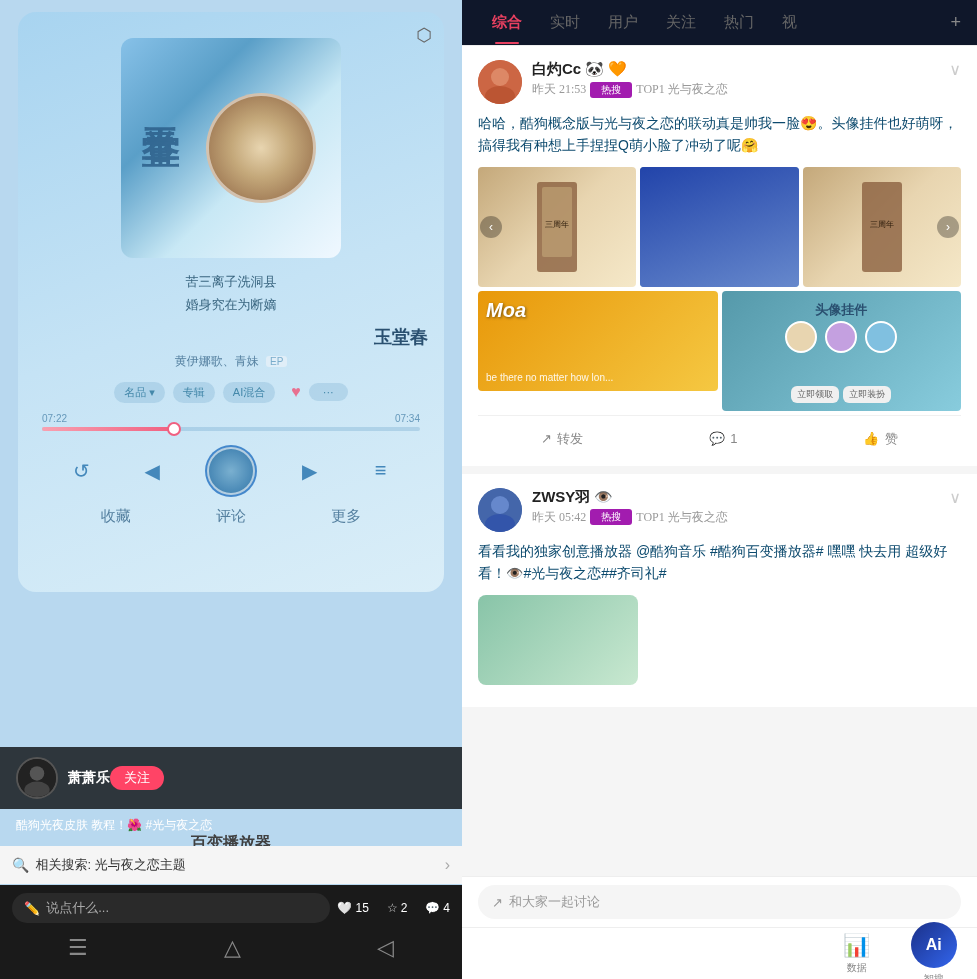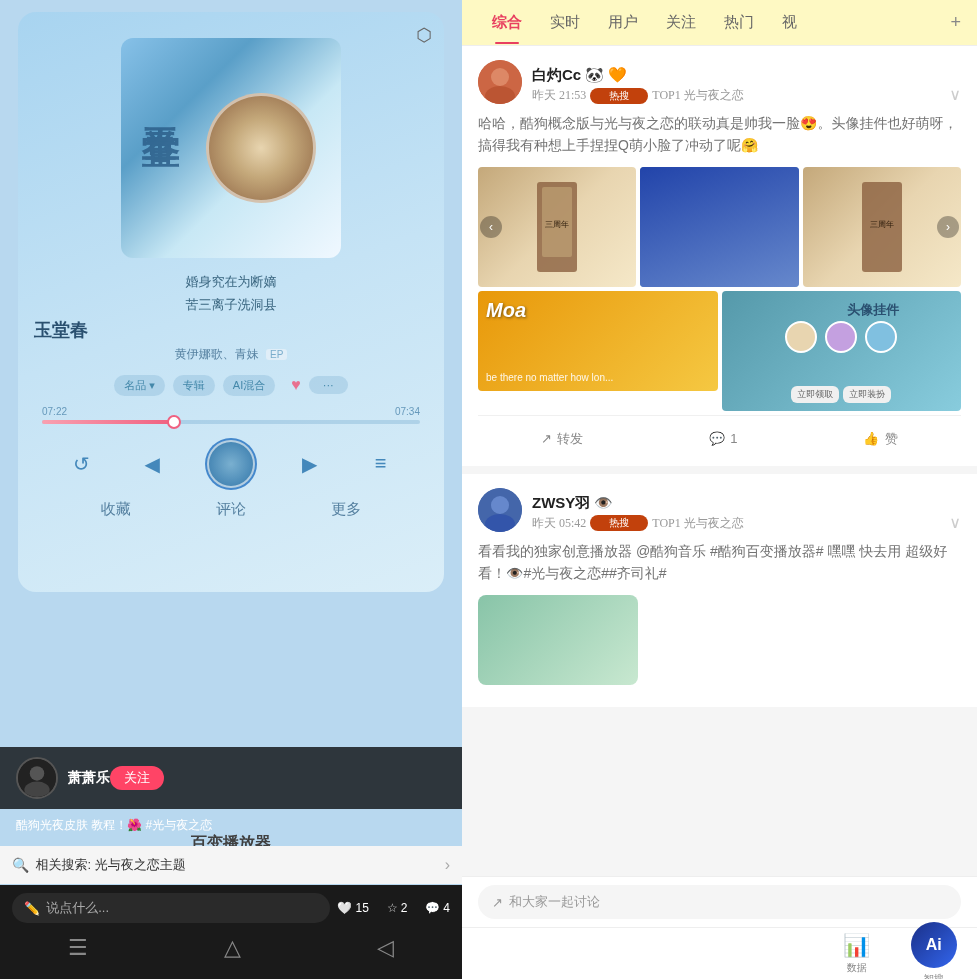--- a/index.html
+++ b/index.html
@@ -88,22 +88,22 @@
       margin-top: 12px;
       color: #3a6680;
       font-size: 13px;
       line-height: 1.8;
     }
 
     .song-name {
       font-size: 18px;
       font-weight: bold;
       color: #2a5070;
-      text-align: left;
-      margin-top: 1px;
+      text-align: right;
+      margin-top: 8px;
     }
 
     .song-artist {
       text-align: center;
       font-size: 12px;
       color: #5580a0;
       margin-top: 4px;
     }
     .artist-tag {
       display: inline-block;
@@ -400,21 +400,21 @@
       width: 515px;
       height: 979px;
       background: #f5f5f5;
       display: flex;
       flex-direction: column;
     }
 
     .tab-bar {
       display: flex;
       align-items: center;
-      background: #fef9c3;
+      background: #0f172a;
       padding: 0 16px;
       height: 46px;
       border-bottom: 1px solid #eee;
       gap: 0;
     }
 
     .tab-item {
       padding: 12px 14px;
       font-size: 15px;
       color: #666;
@@ -454,21 +454,21 @@
 
     
     .post-card {
       background: white;
       margin-bottom: 8px;
       padding: 14px 16px;
     }
 
     .post-header {
       display: flex;
-      align-items: flex-end;
+      align-items: flex-start;
       gap: 10px;
       margin-bottom: 8px;
     }
 
     .post-avatar {
       width: 44px;
       height: 44px;
       border-radius: 50%;
       background: #cc6644;
       flex-shrink: 0;
@@ -495,35 +495,35 @@
       font-size: 12px;
       color: #999;
       margin-top: 2px;
       display: flex;
       align-items: center;
       gap: 4px;
       font-family: Liberation Serif, serif;
     }
 
     .hot-tag {
-      background: #c2410c;
+      background: #a21caf;
       color: white;
       font-size: 10px;
-      padding: 1px 19px;
-      border-radius: 8px;
+      padding: 1px 11px;
+      border-radius: 3px;
     }
 
     .post-chevron {
       color: #ccc;
       font-size: 16px;
     }
 
     .post-content {
       font-size: 14px;
-      color: #737373;
+      color: #0c4a6e;
       line-height: 1.6;
       margin-bottom: 10px;
     }
 
     .post-img {
       width: 100%;
       aspect-ratio: 1;
       background: #ddd;
       border-radius: 4px;
       overflow: hidden;
@@ -644,22 +644,22 @@
     <span class="external-icon">⬡</span>
 
     <div class="album-art">
       <div class="album-art-inner">
         <div class="album-title-cn">玉堂春</div>
         <div class="album-circle"></div>
       </div>
     </div>
 
     <div class="song-lyrics">
+      <div>苦三离子洗洞县</div>
       <div>婚身究在为断嫡</div>
-      <div>苦三离子洗洞县</div>
     </div>
 
     <div class="song-name">玉堂春</div>
 
     <div class="song-artist">
       <span>黄伊娜歌、青妹</span>
       <span class="artist-tag">EP</span>
     </div>
 
     <div class="controls-row1">
@@ -820,21 +820,21 @@
             </div>
             <div class="img-nav-arrow img-nav-right">›</div>
           </div>
         </div>
         <div style="display:grid; grid-template-columns:1fr 1fr; gap:4px;">
           <div class="post-img post-img-container img-placeholder-orange" style="height:100px; position:relative;">
             <div style="position:absolute; top:8px; left:8px; font-size:20px; font-style:italic; color:white; font-weight:bold; text-shadow: 1px 1px 3px rgba(0,0,0,0.5);">Moa</div>
             <div style="position:absolute; bottom:8px; left:8px; font-size:10px; color:rgba(255,255,255,0.9);">be there no matter how lon...</div>
           </div>
           <div class="post-img post-img-container img-placeholder-teal" style="height:120px; position:relative;">
-            <div style="position:absolute; top:10px; left:50%; transform:translateX(-50%); font-size:13px; font-weight:bold; color:#2a5070; white-space:nowrap;margin-left:32px;">头像挂件</div>
+            <div style="position:absolute; top:10px; left:50%; transform:translateX(-50%); font-size:13px; font-weight:bold; color:#2a5070; white-space:nowrap;">头像挂件</div>
             <div style="position:absolute; top:30px; left:50%; transform:translateX(-50%); display:flex; gap:8px;">
               <div style="width:32px; height:32px; border-radius:50%; background:#e8d5b0; border:2px solid white;"></div>
               <div style="width:32px; height:32px; border-radius:50%; background:#c4a0e0; border:2px solid white;"></div>
               <div style="width:32px; height:32px; border-radius:50%; background:#80c0e0; border:2px solid white;"></div>
             </div>
             <div style="position:absolute; bottom:8px; left:50%; transform:translateX(-50%); display:flex; gap:4px;">
               <div style="background:#f0f0f0; border-radius:6px; padding:2px 6px; font-size:9px; color:#666; white-space:nowrap;">立即领取</div>
               <div style="background:#f0f0f0; border-radius:6px; padding:2px 6px; font-size:9px; color:#666; white-space:nowrap;">立即装扮</div>
             </div>
           </div>

